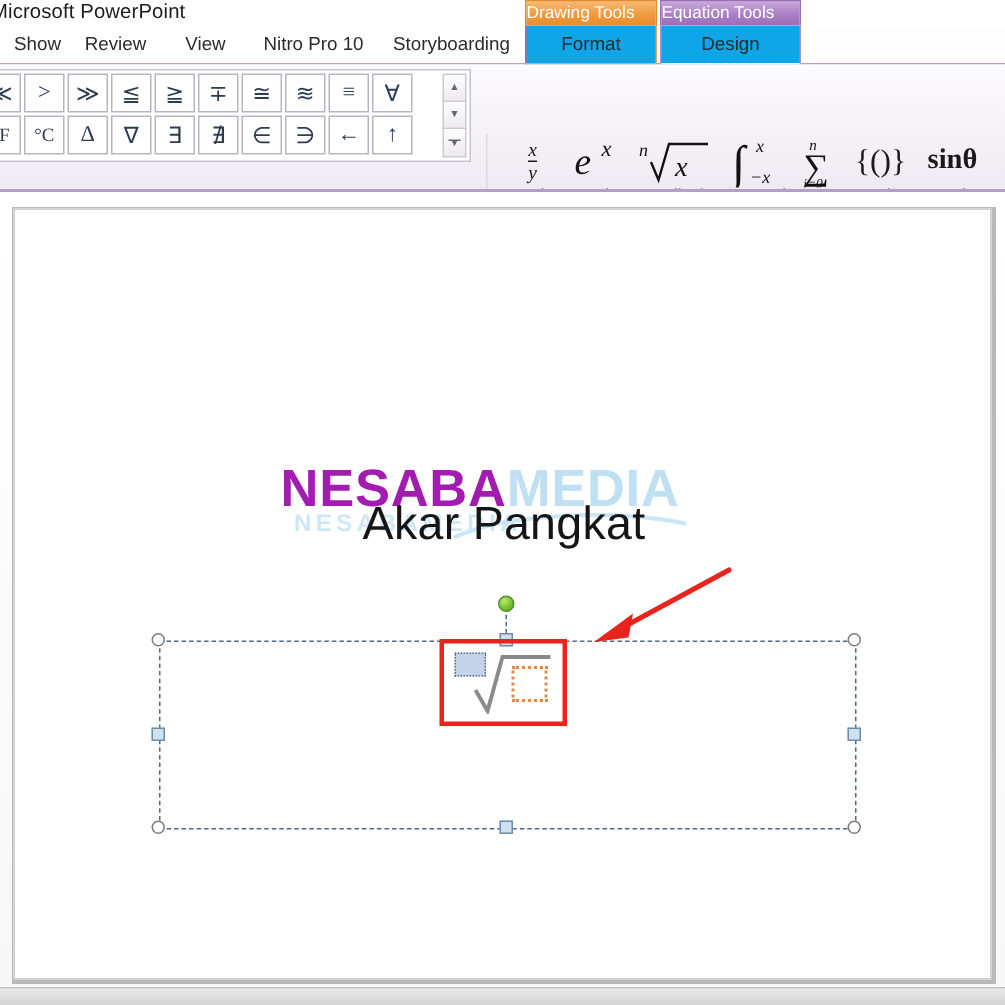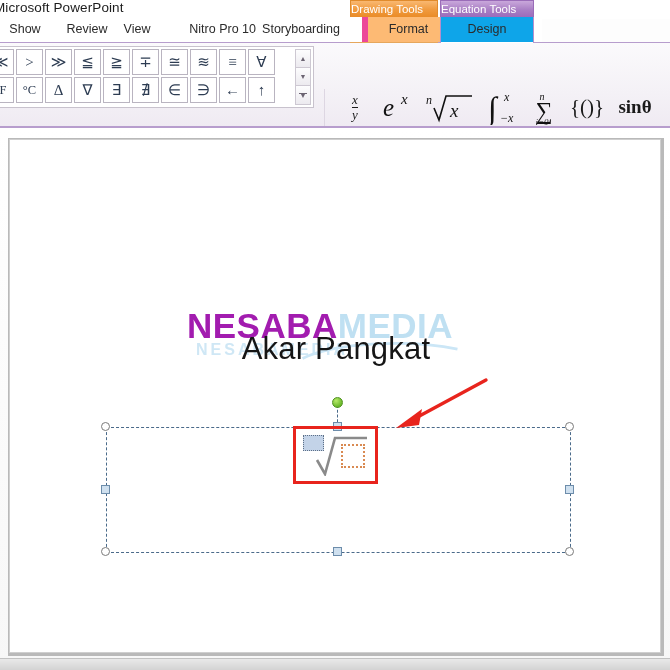--- a/index.html
+++ b/index.html
@@ -22,22 +22,22 @@
      background:linear-gradient(to bottom,#f9b871 0%,#f09a3e 55%,#ea8c28 100%);
      border:1px solid #e08b2c;border-bottom:none;box-sizing:border-box;}
   .ctx-equation{left:440px;width:94px;
      background:linear-gradient(to bottom,#c9a7db 0%,#a97fc4 55%,#9c6cbb 100%);
      border:1px solid #9a6cb8;border-bottom:none;box-sizing:border-box;}
 
   .tabrow{position:absolute;left:0;top:17px;width:542px;height:26px;background:#ffffff;}
   .tab{position:absolute;top:0;height:26px;line-height:25px;font-size:12.5px;
        color:#2b2b2b;text-align:center;white-space:nowrap;}
   .tab.ctxsub{box-sizing:border-box;}
-  .tab-format{left:362px;width:88px;border-left:6px solid #ec4899;
-       border-right:1px solid #e6a75c;background:#fdba74;}
+  .tab-format{left:350px;width:88px;border-left:1px solid #ec4899;
+       border-right:1px solid #e6a75c;background:#0ea5e9;}
   .tab-design{left:440px;width:94px;background:#0ea5e9;
        border-left:1px solid #b48fcd;border-right:1px solid #b48fcd;}
 
   
   .tabline{position:absolute;left:0;top:42px;width:670px;height:1px;background:#b79dcd;}
   .tabline-gapA{position:absolute;top:42px;left:350px;width:88px;height:1px;background:#e6a75c;}
   .tabline-gapB{position:absolute;top:42px;left:441px;width:92px;height:1px;background:#ffffff;}
 
   
   .ribbon{position:absolute;left:0;top:43px;width:670px;height:84px;
@@ -145,23 +145,23 @@
 
   <div class="titlebar">
     <div class="app-title">Microsoft PowerPoint</div>
 
     <div class="ctx-tab ctx-drawing">Drawing Tools</div>
     <div class="ctx-tab ctx-equation">Equation Tools</div>
   </div>
 
   <div class="tabrow">
     <div class="tab" style="left:-6px;width:62px;">Show</div>
-    <div class="tab" style="left:52px;width:70px;">Review</div>
+    <div class="tab" style="left:42px;width:70px;">Review</div>
     <div class="tab" style="left:110px;width:54px;">View</div>
-    <div class="tab" style="left:162px;width:94px;text-align:right;">Nitro Pro 10</div>
+    <div class="tab" style="left:162px;width:94px;">Nitro Pro 10</div>
     <div class="tab" style="left:252px;width:98px;">Storyboarding</div>
 
     <div class="tab ctxsub tab-format">Format</div>
     <div class="tab ctxsub tab-design">Design</div>
   </div>
   <div class="tabline"></div>
   <div class="tabline-gapA"></div>
   <div class="tabline-gapB"></div>
 
   <div class="ribbon">

